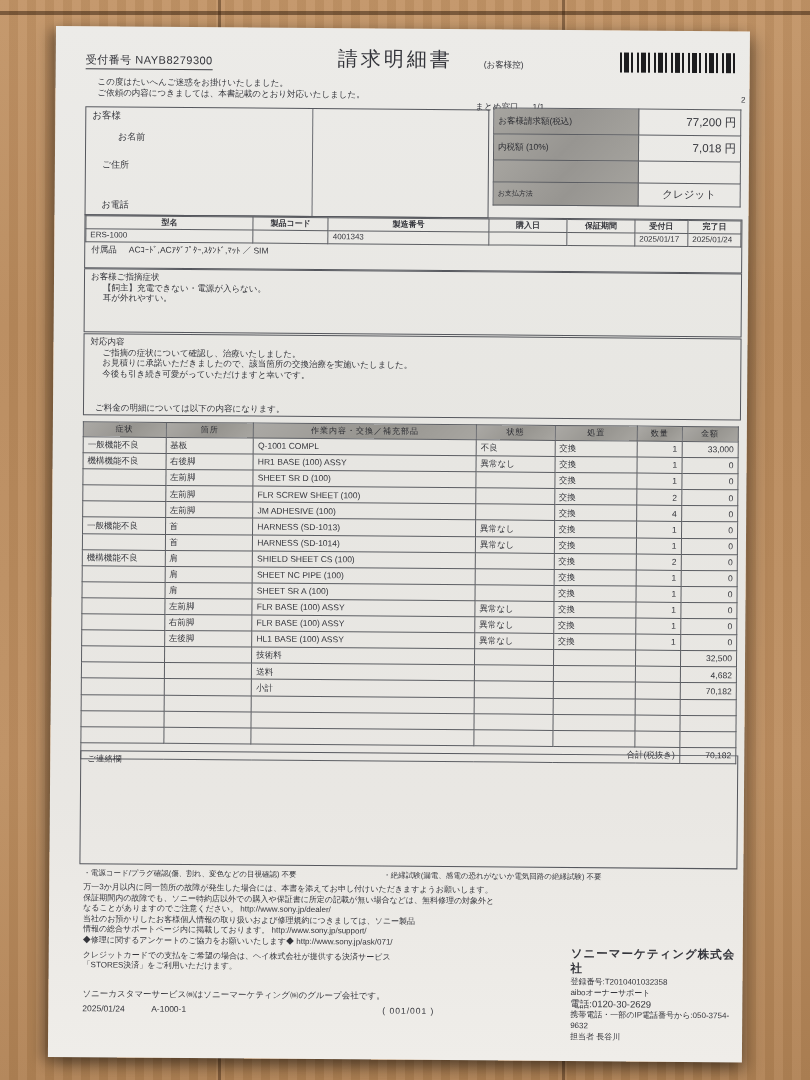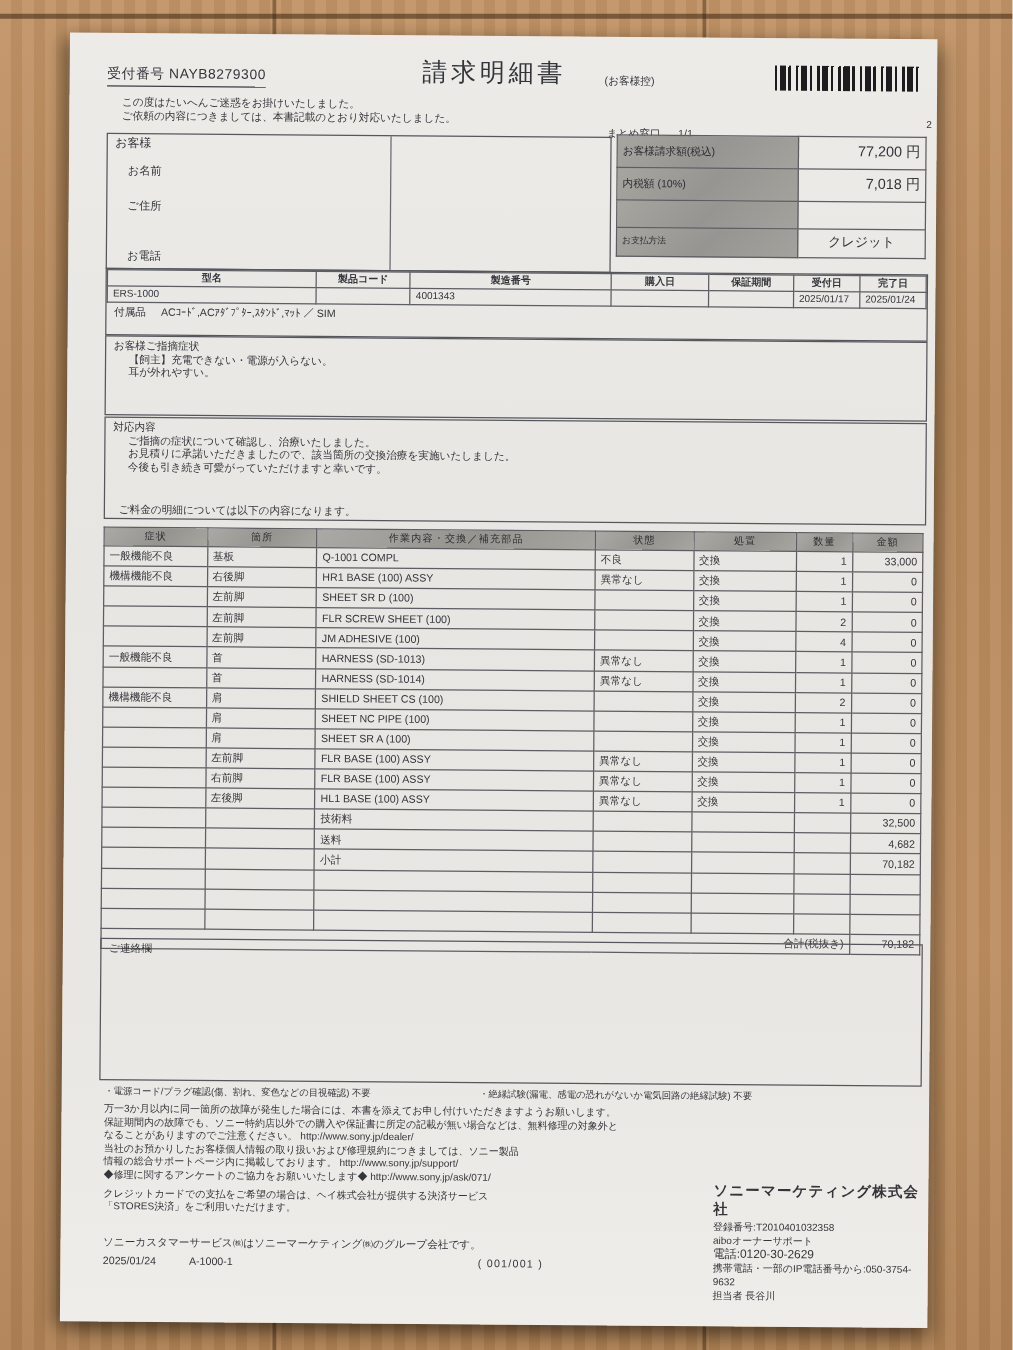--- a/index.html
+++ b/index.html
@@ -20,27 +20,27 @@
     color:#34353b;font-size:8.5px;line-height:1.25;
   }
   .abs{position:absolute;}
   .receipt-no{left:30px;top:27px;font-size:11px;font-weight:normal;border-bottom:1.3px solid #3c3d43;padding-bottom:1px;letter-spacing:.5px;}
   .doc-title{left:282px;top:18px;font-size:20px;font-weight:normal;letter-spacing:3px;}
   .title-suffix{left:428px;top:30px;font-size:8.5px;text-align:right;}
   .barcode{right:12px;top:22px;width:118px;height:20px;
     background:repeating-linear-gradient(90deg,#1c1c1e 0 2px,transparent 2px 4px,#1c1c1e 4px 9px,transparent 9px 11px,#1c1c1e 11px 13px,transparent 13px 17px);}
   .page-corner{right:4px;top:64px;font-size:8px;}
   .greeting{left:42px;top:50px;}
-  .summary-line{left:430px;top:72px;font-size:8.5px;}
+  .summary-line{left:420px;top:72px;font-size:8.5px;}
   .summary-line span{margin-right:14px;}
 
   .customer-box{left:30px;top:80px;width:402px;height:107px;border:1.2px solid #55575d;}
   .customer-divider{position:absolute;left:226px;top:0;bottom:0;width:1px;background:#6a6c72;}
   .cust-title{position:absolute;left:6px;top:3px;font-size:9.5px;font-family:Liberation Serif, serif;}
-  .cust-name{position:absolute;left:16px;top:24px;font-size:9px;}
+  .cust-name{position:absolute;left:32px;top:24px;font-size:9px;}
   .cust-addr{position:absolute;left:16px;top:52px;font-size:9px;}
   .cust-tel{position:absolute;left:16px;top:92px;font-size:9px;}
 
   .billing-box{left:438px;top:78px;width:248px;border:1.2px solid #55575d;border-collapse:collapse;}
   .billing-box td{border:1px solid #5c5e63;padding:0 4px;}
   .billing-label{width:136px;background:linear-gradient(135deg,#a7a5a0 0%,#979591 50%,#a4a29d 100%);font-size:8.5px;color:#2c2d32;}
   .billing-label.small{font-size:7px;}
   .billing-value{text-align:right;font-size:11.5px;padding-right:10px;}
   .billing-value.center{text-align:center;font-size:10.5px;padding-right:4px;}
   .row-h1{height:26px;} .row-h2{height:26px;} .row-h3{height:22px;} .row-h4{height:23px;}

